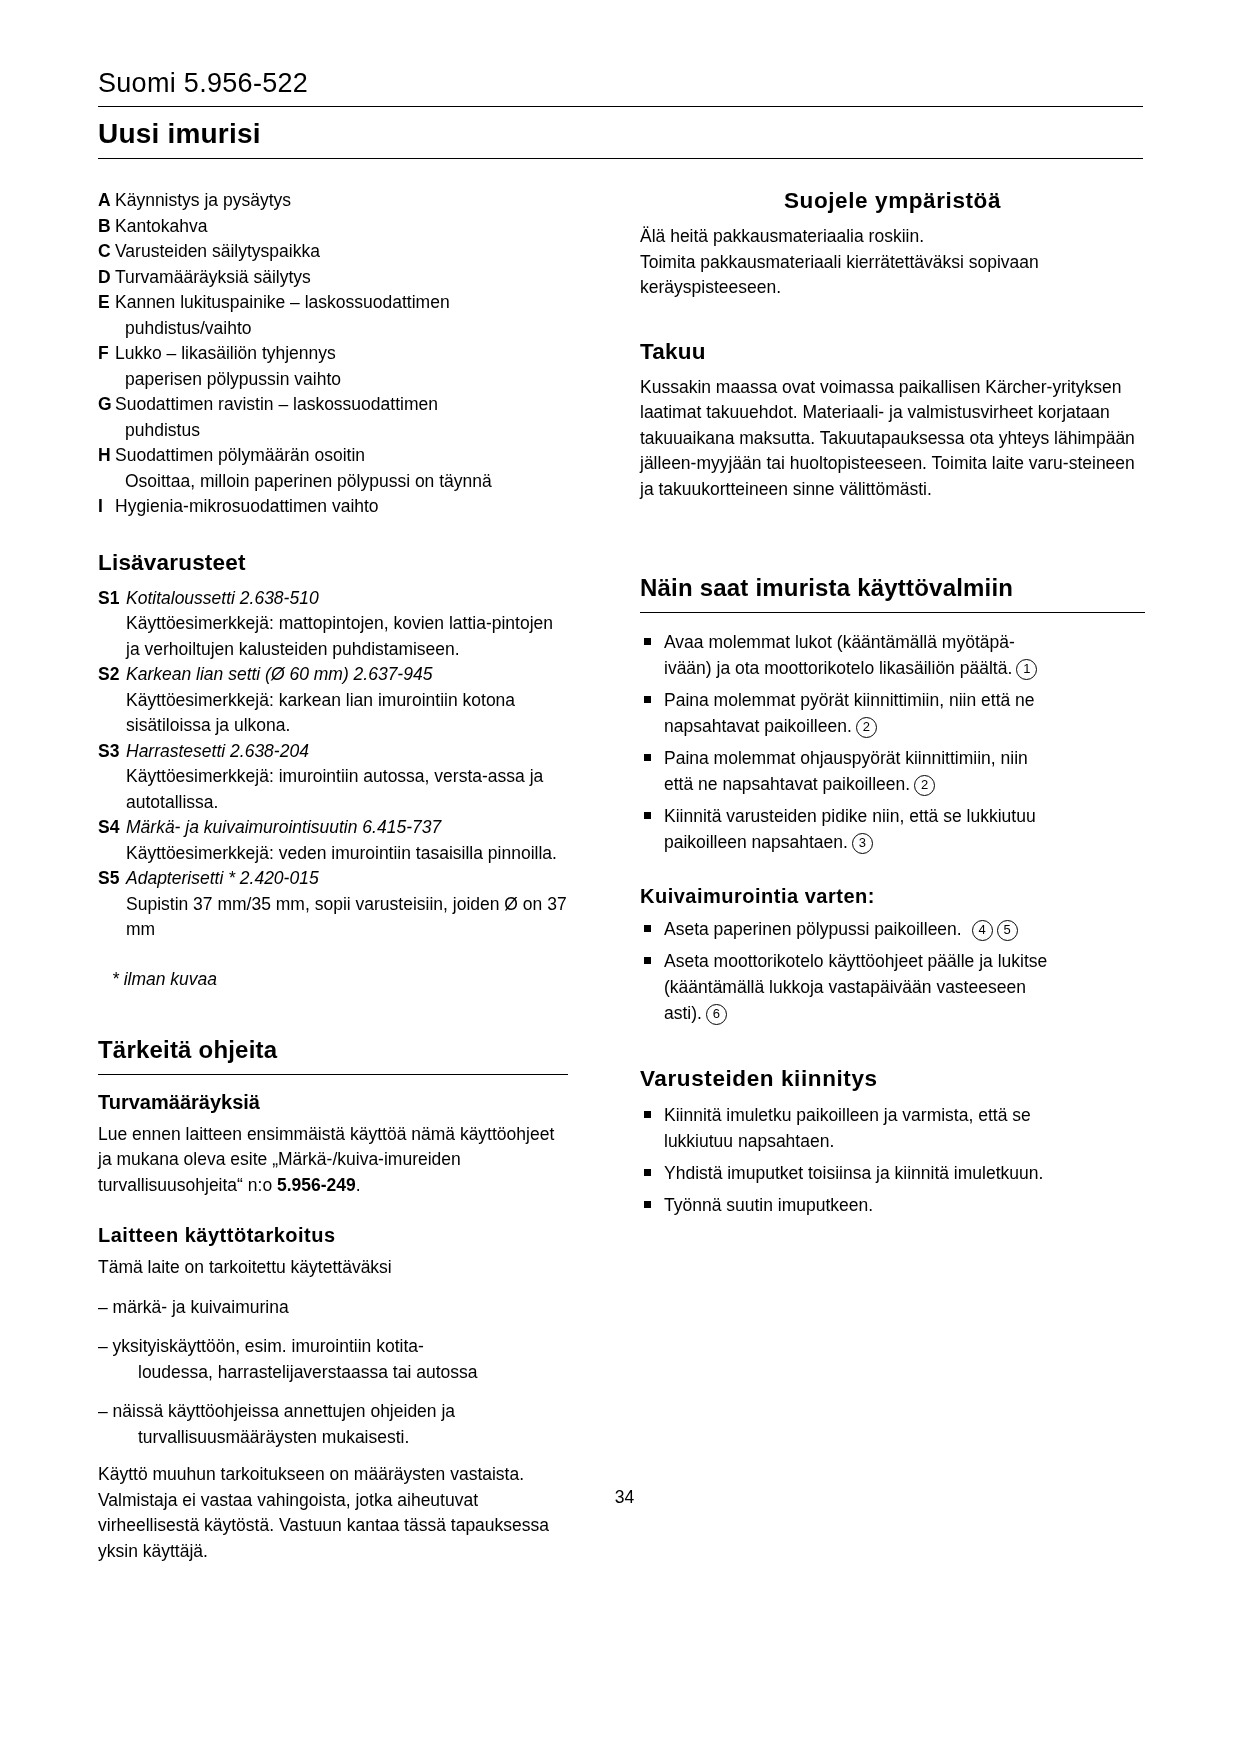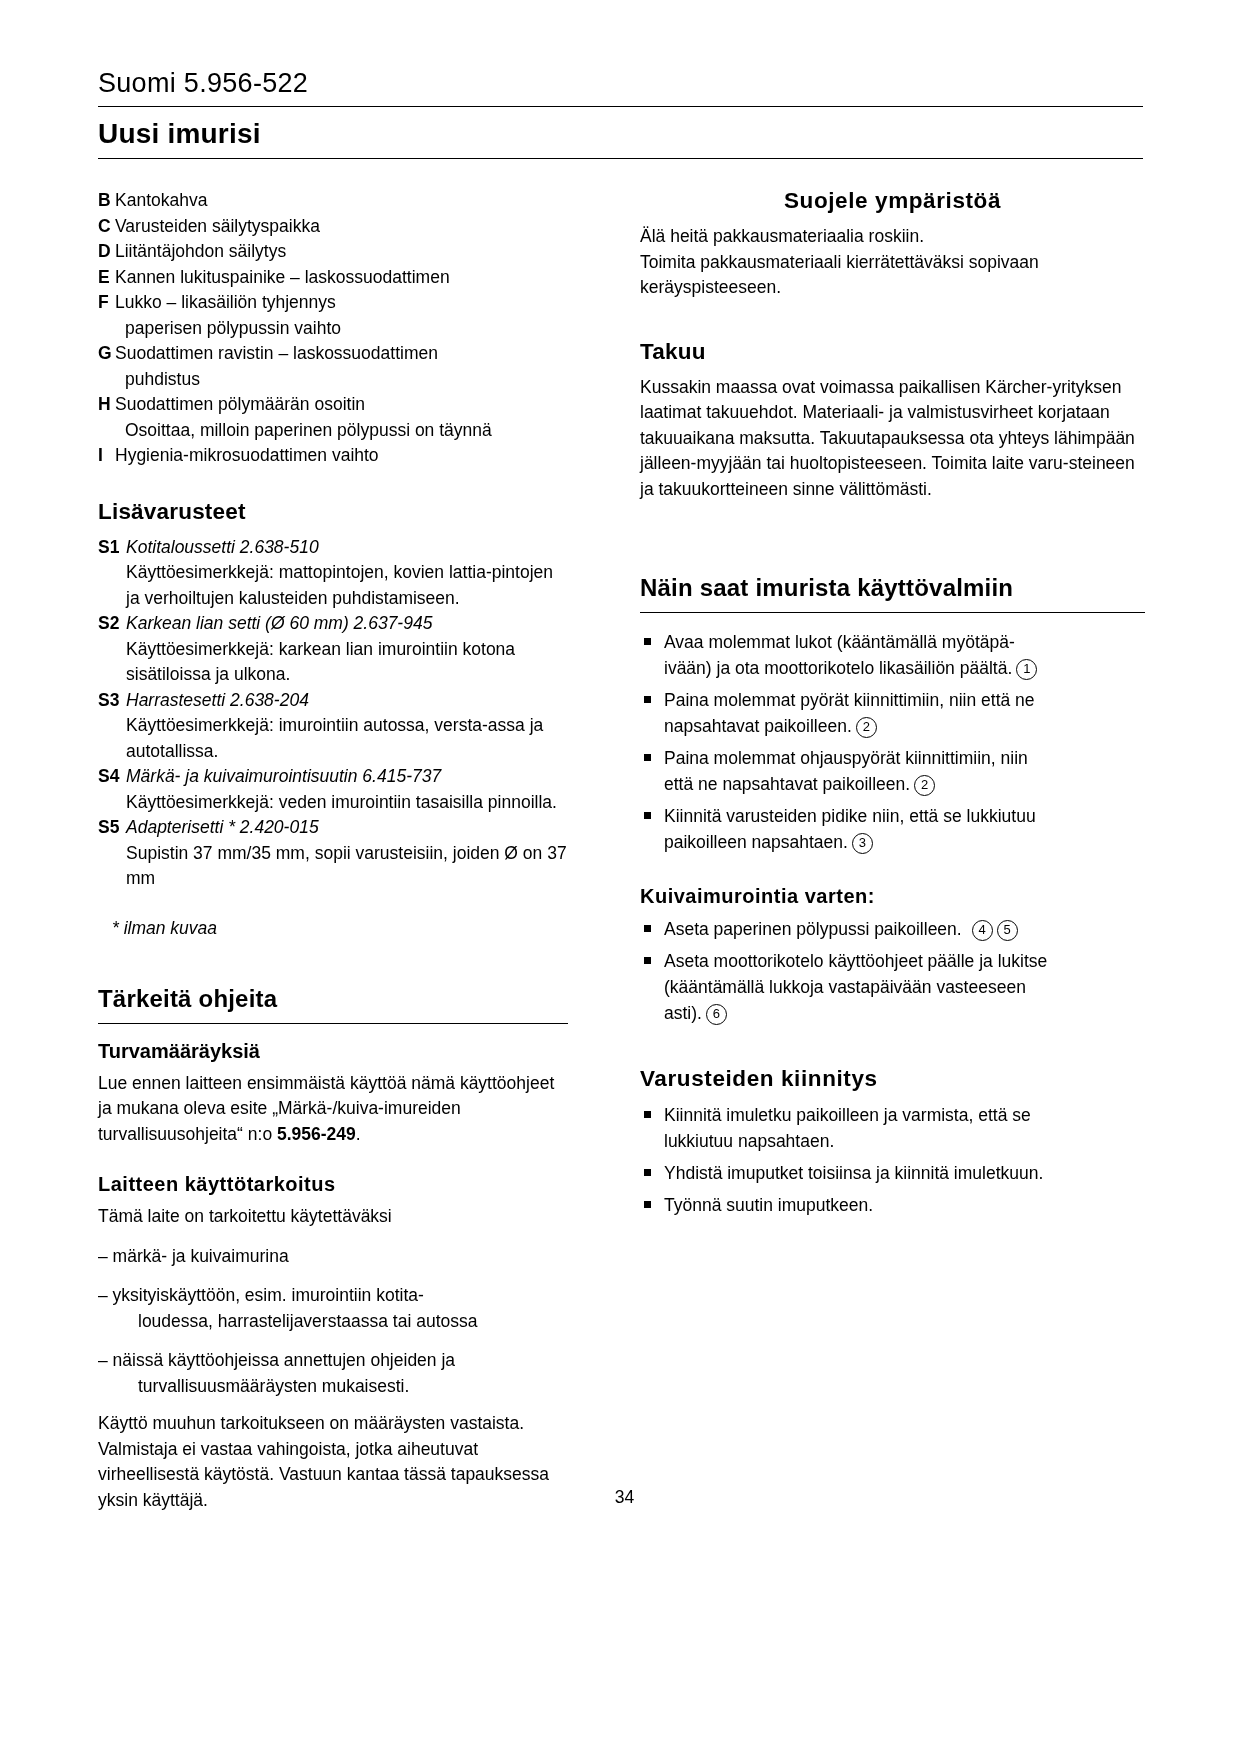--- a/index.html
+++ b/index.html
@@ -205,30 +205,34 @@
   <div class="header-line">Suomi 5.956-522</div>
   <div class="hrule rule-top"></div>
 
   <div class="title-main">Uusi imurisi</div>
   <div class="hrule rule-title"></div>
 
   <div class="col-left">
 
     <div class="legend">
       <div class="legend-row">
+        <span class="legend-key">A</span><span>Käynnistys ja pysäytys</span>
+      </div>
+      <div class="legend-row">
         <span class="legend-key">B</span><span>Kantokahva</span>
       </div>
       <div class="legend-row">
         <span class="legend-key">C</span><span>Varusteiden säilytyspaikka</span>
       </div>
       <div class="legend-row">
-        <span class="legend-key">D</span><span>Liitäntäjohdon säilytys</span>
+        <span class="legend-key">D</span><span>Turvamääräyksiä säilytys</span>
       </div>
       <div class="legend-row">
         <span class="legend-key">E</span><span>Kannen lukituspainike – laskossuodattimen</span>
+        <span class="legend-sub">puhdistus/vaihto</span>
       </div>
       <div class="legend-row">
         <span class="legend-key">F</span><span>Lukko –  likasäiliön tyhjennys</span>
         <span class="legend-sub">paperisen pölypussin vaihto</span>
       </div>
       <div class="legend-row">
         <span class="legend-key">G</span><span>Suodattimen ravistin – laskossuodattimen</span>
         <span class="legend-sub">puhdistus</span>
       </div>
       <div class="legend-row">

